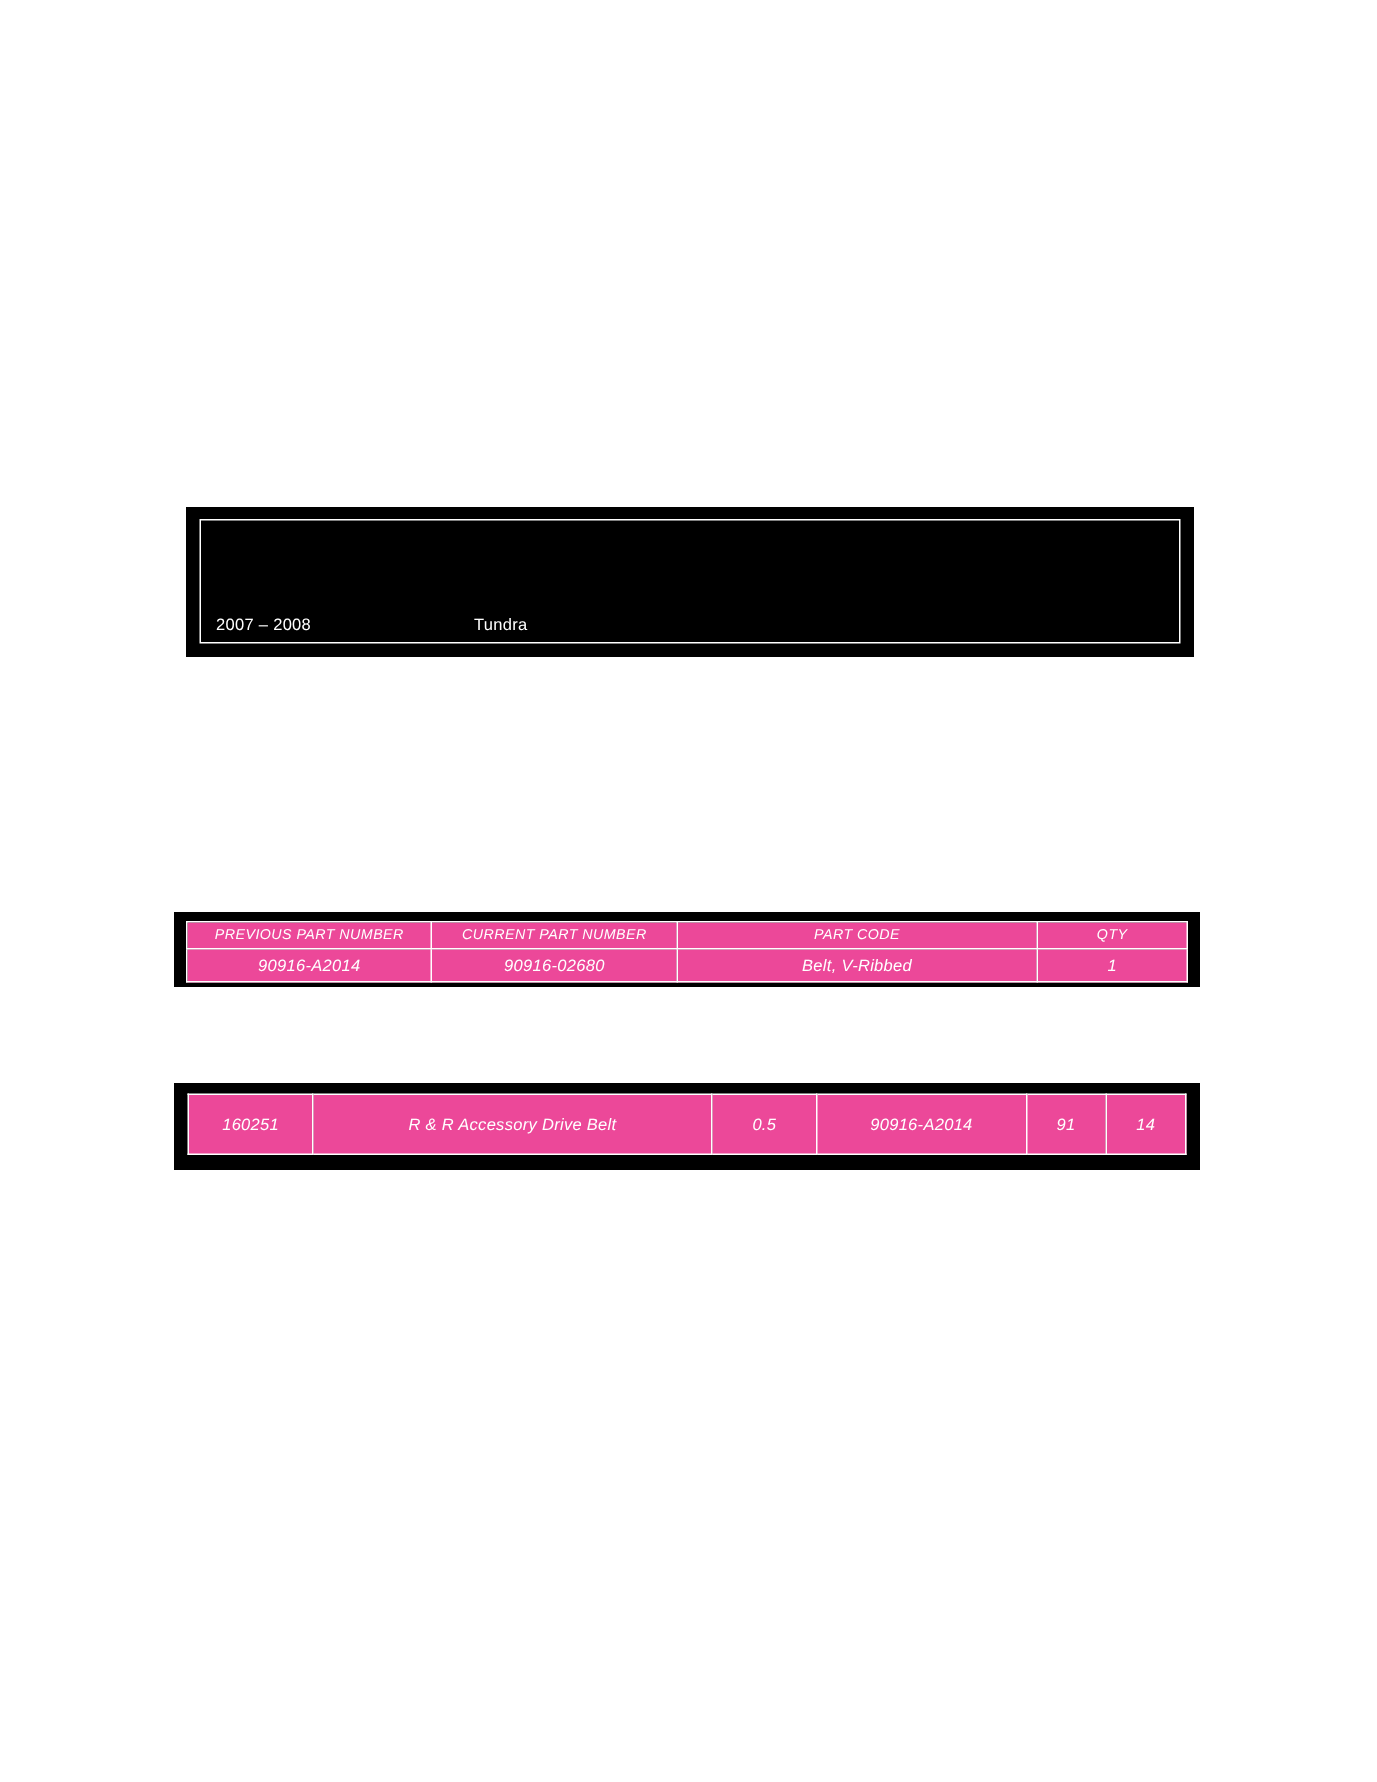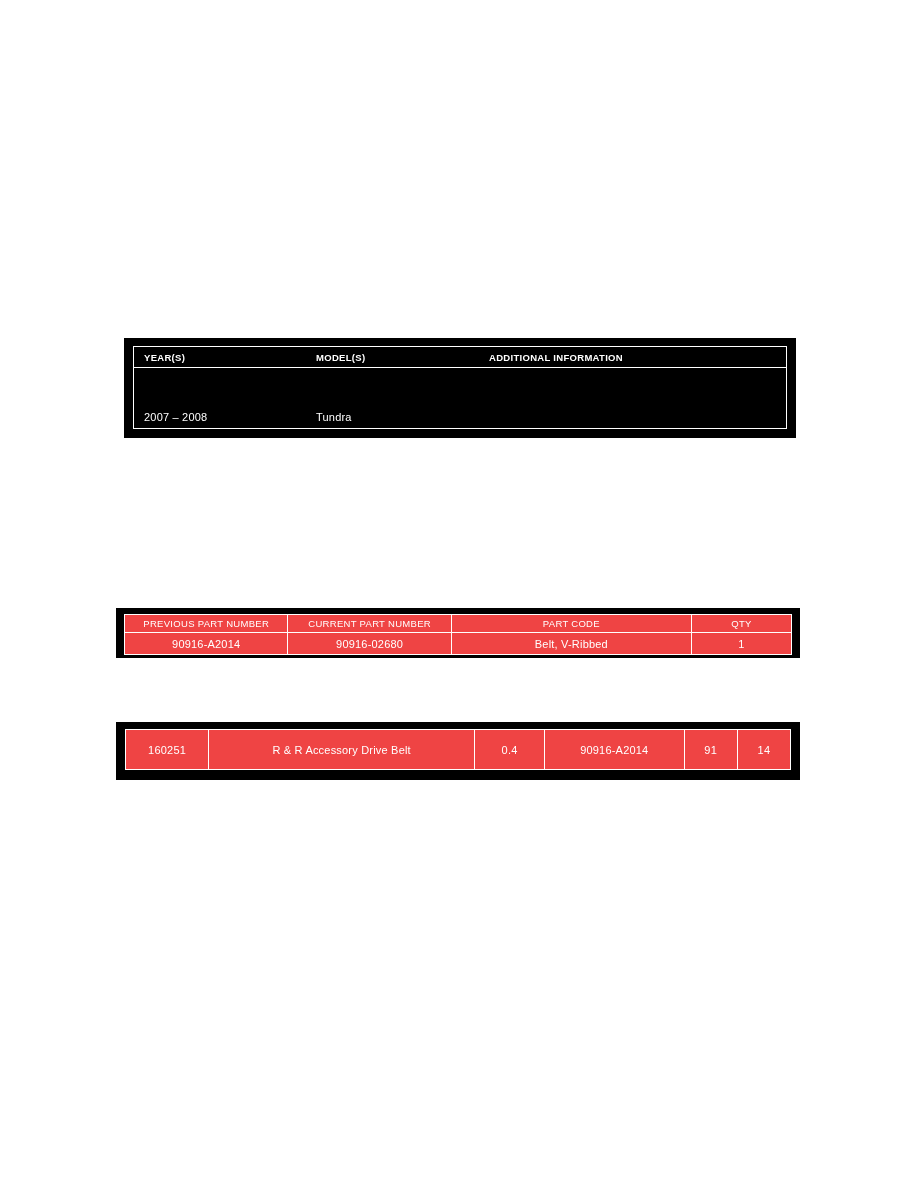--- a/index.html
+++ b/index.html
@@ -24,25 +24,26 @@
 
   table.grid {
     border-collapse: collapse;
     width: 100%;
     height: 100%;
     table-layout: fixed;
   }
   table.grid td, table.grid th {
     border: 1px solid #ffffff;
     color: #ffffff;
-    background: #ef4444;
+    background: #ec4899;
     padding: 0;
     text-align: center;
     vertical-align: middle;
     font-weight: normal;
+    font-style: italic;
   }
   .hdr {
     font-size: 9.5px;
     font-weight: bold;
     letter-spacing: 0.3px;
     height: 17px;
   }
   .cell {
     font-size: 11px;
     height: 21px;
@@ -108,25 +109,20 @@
     height: 58px;
     padding: 7px 9px 10px 9px;
   }
 </style>
 </head>
 <body>
 
 <div class="block" id="applicability-block">
   <div id="applicability-inner">
 
-    <div class="appl-row appl-hdr">
-      <span class="col-year">YEAR(S)</span>
-      <span class="col-model">MODEL(S)</span>
-      <span class="col-addl">ADDITIONAL INFORMATION</span>
-    </div>
 
 
     <div class="appl-row appl-body" style="top:64px;height:24px;text-decoration:underline;">
       <span class="col-year">2007 – 2008</span>
       <span class="col-model">Tundra</span>
       <span class="col-addl"></span>
     </div>
 
   </div>
 </div>
@@ -163,20 +159,20 @@
       <col style="width:40%">
       <col style="width:10.5%">
       <col style="width:21%">
       <col style="width:8%">
       <col style="width:8%">
     </colgroup>
     <tbody>
     <tr>
       <td class="cell">160251</td>
       <td class="cell">R &amp; R Accessory Drive Belt</td>
-      <td class="cell">0.4</td>
+      <td class="cell">0.5</td>
       <td class="cell">90916-A2014</td>
       <td class="cell">91</td>
       <td class="cell">14</td>
     </tr>
   </tbody>
     </table>
 </div>
 
 </body></html>

